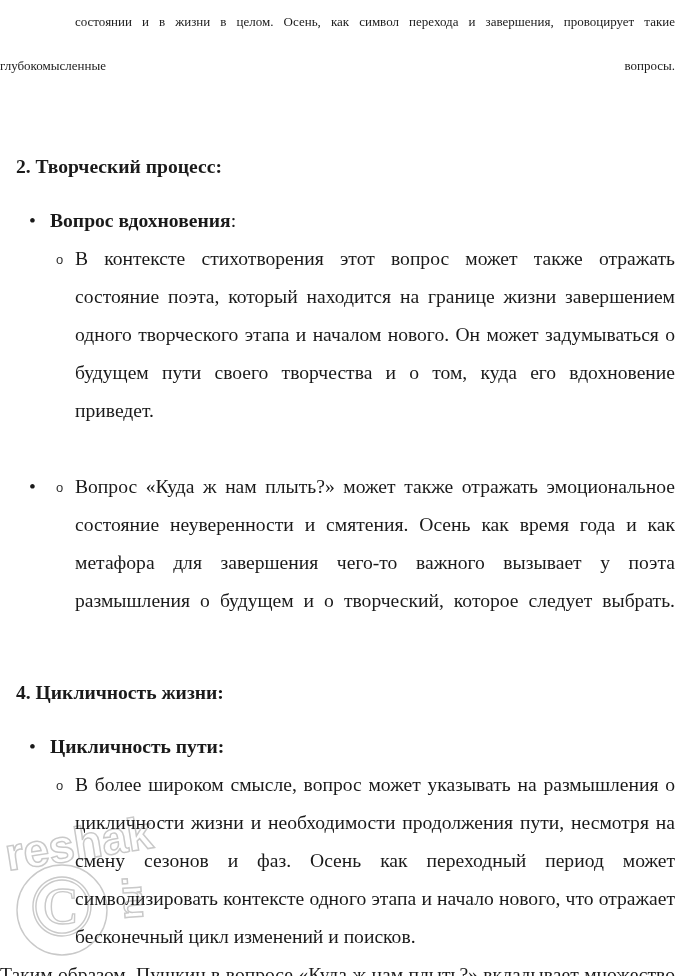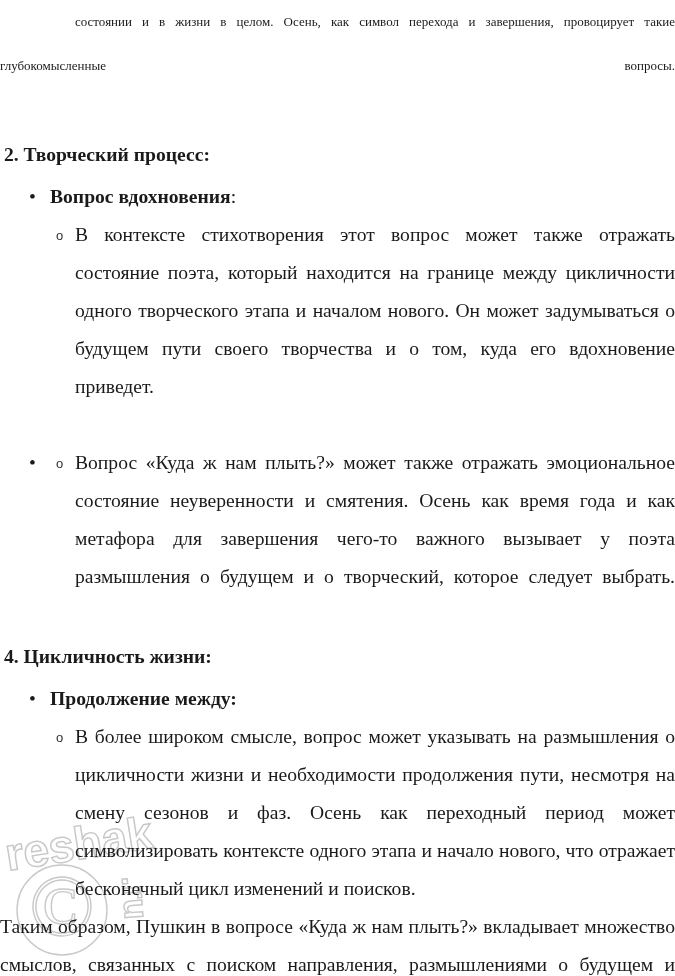--- a/index.html
+++ b/index.html
@@ -54,21 +54,21 @@
   .para-cont .firstline-indent {
     display: inline-block;
     width: 75px;
   }
 
   .heading {
     font-size: 19.6px;
     line-height: 38px;
     font-weight: bold;
     text-align: left;
-    margin: 4px;
+    margin: 16px;
     padding-left: 0;
   }
 
   .bullet-l1 {
     position: relative;
     font-size: 19.6px;
     line-height: 38px;
     font-weight: bold;
     margin: 0;
     padding-left: 50px;
@@ -144,39 +144,39 @@
 
   <h2 class="heading">2. Творческий процесс:</h2>
 
   <p class="bullet-l1">
     <span class="marker">•</span>
     <span>Вопрос вдохновения</span><span class="tail">:</span>
   </p>
 
   <p class="bullet-l2 force-justify">
     <span class="marker">o</span>
-    <span>В контексте стихотворения этот вопрос может также отражать состояние поэта, который находится на границе между цикличности одного творческого этапа и началом нового. Он может задумываться о будущем пути своего творчества и о том, куда его вдохновение приведет.</span>
+    <span>В контексте стихотворения этот вопрос может также отражать состояние поэта, который находится на границе жизни завершением одного творческого этапа и началом нового. Он может задумываться о будущем пути своего творчества и о том, куда его вдохновение приведет.</span>
   </p>
 
 
   <p class="bullet-l1">
     <span class="marker">•</span>
     <span class="tail"></span>
   </p>
 
   <p class="bullet-l2 force-justify">
     <span class="marker">o</span>
     <span>Вопрос «Куда ж нам плыть?» может также отражать эмоциональное состояние неуверенности и смятения. Осень как время года и как метафора для завершения чего-то важного вызывает у поэта размышления о будущем и о творческий, которое следует выбрать.</span>
   </p>
 
   <h2 class="heading">4. Цикличность жизни:</h2>
 
   <p class="bullet-l1">
     <span class="marker">•</span>
-    <span>Продолжение между:</span><span class="tail"></span>
+    <span>Цикличность пути:</span><span class="tail"></span>
   </p>
 
   <p class="bullet-l2">
     <span class="marker">o</span>
     <span>В более широком смысле, вопрос может указывать на размышления о цикличности жизни и необходимости продолжения пути, несмотря на смену сезонов и фаз. Осень как переходный период может символизировать контексте одного этапа и начало нового, что отражает бесконечный цикл изменений и поисков.</span>
   </p>
 
   <p class="last-para">Таким образом, Пушкин в вопросе «Куда ж нам плыть?» вкладывает множество смыслов, связанных с поиском направления, размышлениями о будущем и эмоциональным состоянием, отражая свое внутреннее состояние и творческий процесс в контексте осеннего времени года.</p>
 
 </div>

